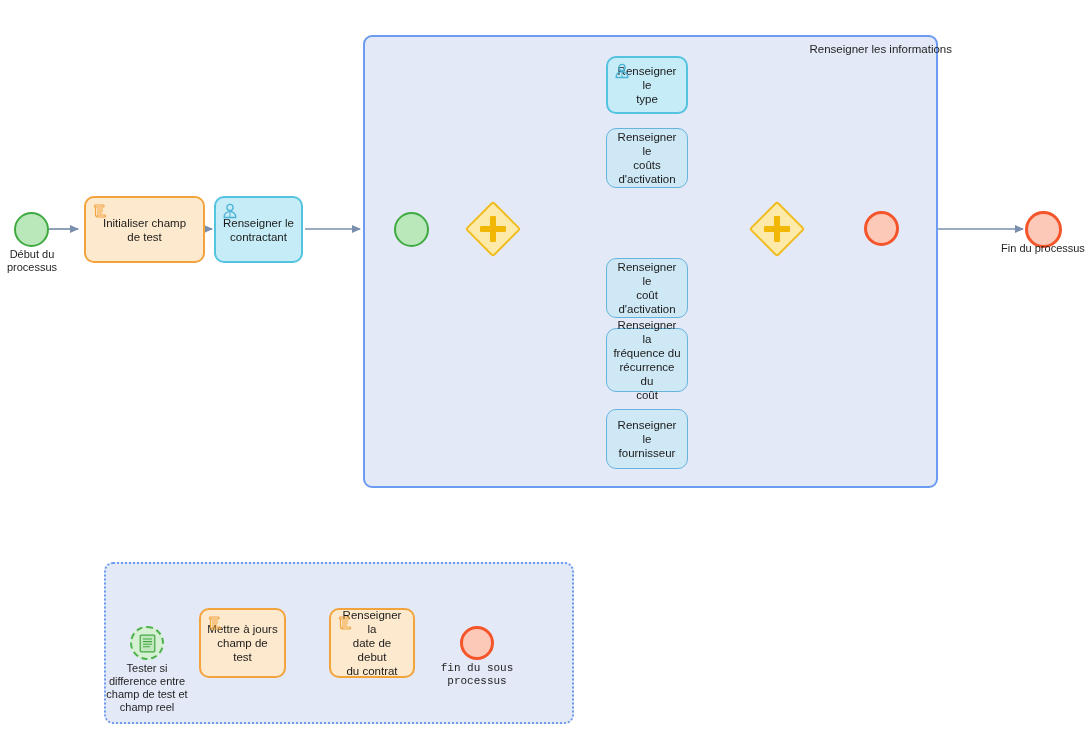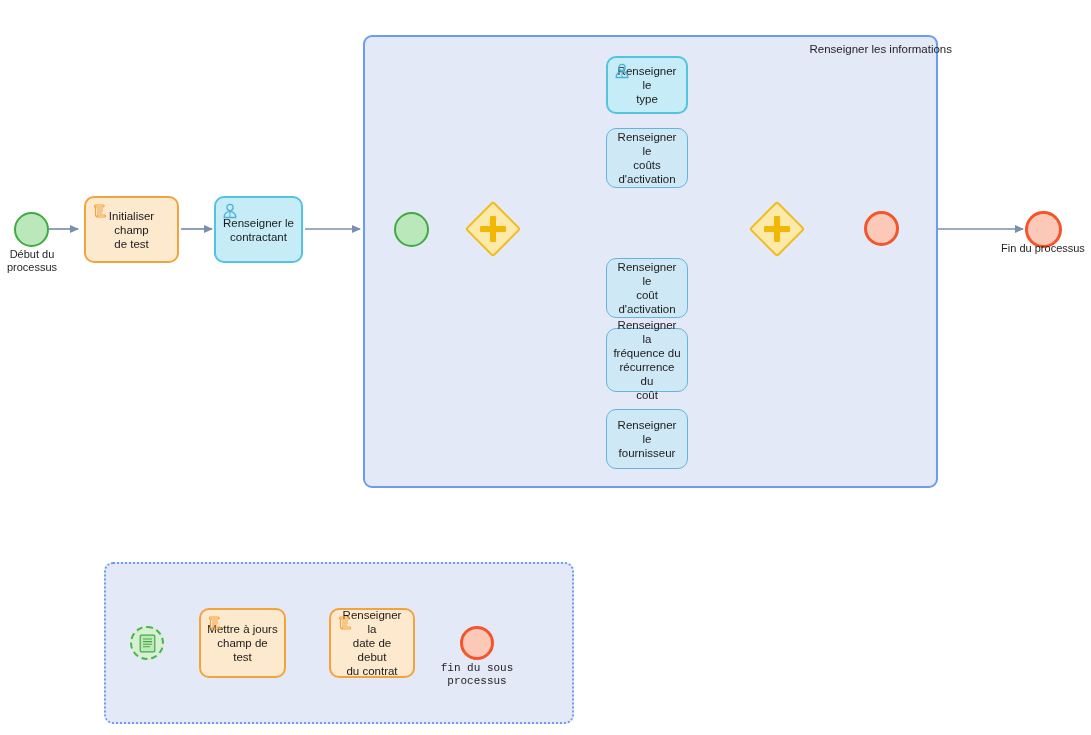--- a/index.html
+++ b/index.html
@@ -187,21 +187,21 @@
       <path d="M165,643 L197,643"></path>
       <path d="M288,643 L327,643"></path>
       <path d="M417,643 L460,643"></path>
     </g>
   </svg>
 
   <div class="node event start" style="left:14px; top:212px; width:35px; height:35px;"></div>
   <div class="elabel" style="left:-13px; top:248px; width:90px;">Début du
 processus</div>
 
-  <div class="node task script" style="left:84px; top:196px; width:95px; height:67px;">
+  <div class="node task script" style="left:84px; top:196px; width:121px; height:67px;">
     <svg class="task-icon" viewBox="0 0 18 18">
       <path d="M4.5 3 C3 3 3 5 4.5 5 L12 5 C13.5 5 13.5 3 12 3 Z M4.5 5 L4.5 13
                C4.5 15 6.5 15 6.5 13 L13.5 13 C15 13 15 15 13.5 15 L5.5 15" fill="none" stroke="#f2a33c" stroke-width="1.2"></path>
       <path d="M6 7 H12 M6 9 H12 M6 11 H11" stroke="#f2a33c" stroke-width="1" fill="none"></path>
     </svg>
     <span class="task-label">Initialiser champ
 de test</span>
   </div>
 
   <div class="node task user" style="left:214px; top:196px; width:89px; height:67px;">
@@ -271,20 +271,24 @@
   <div class="node subprocess dotted" style="left:104px; top:562px; width:470px; height:162px;">
     <div class="subprocess-title"></div>
   </div>
 
   <div class="node event start-cond" style="left:130px; top:626px; width:34px; height:34px;">
     <svg width="17" height="19" viewBox="0 0 17 19">
       <rect x="1.2" y="1.2" width="14.6" height="16.6" rx="1" fill="#bfe9bc" stroke="#45a845" stroke-width="1.2"></rect>
       <path d="M4 5 H13 M4 7.6 H13 M4 10.2 H13 M4 12.8 H11" stroke="#45a845" stroke-width="1.1"></path>
     </svg>
   </div>
+  <div class="elabel" style="left:92px; top:662px; width:110px;">Tester si
+difference entre
+champ de test et
+champ reel</div>
 
   <div class="node task script" style="left:199px; top:608px; width:87px; height:70px;">
     <svg class="task-icon" viewBox="0 0 18 18">
       <path d="M4.5 3 C3 3 3 5 4.5 5 L12 5 C13.5 5 13.5 3 12 3 Z M4.5 5 L4.5 13
                C4.5 15 6.5 15 6.5 13 L13.5 13 C15 13 15 15 13.5 15 L5.5 15" fill="none" stroke="#f2a33c" stroke-width="1.2"></path>
       <path d="M6 7 H12 M6 9 H12 M6 11 H11" stroke="#f2a33c" stroke-width="1" fill="none"></path>
     </svg>
     <span class="task-label">Mettre à jours
 champ de test</span>
   </div>

